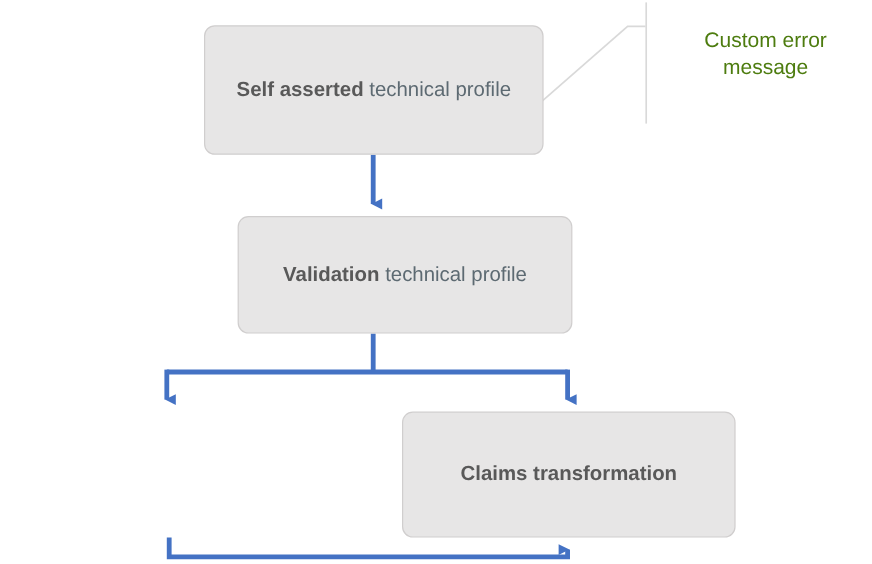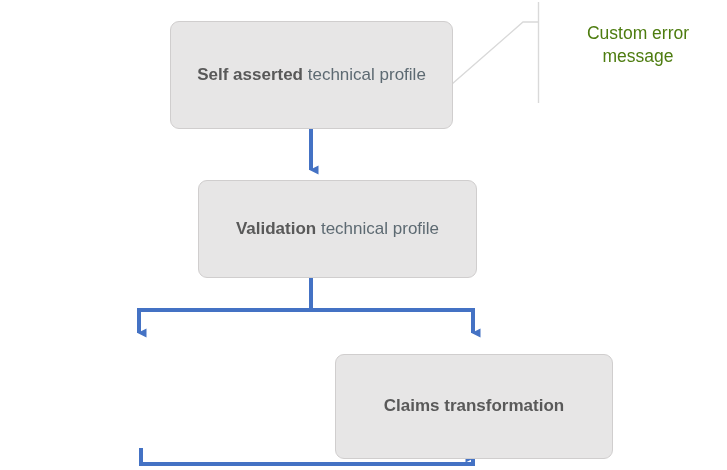--- a/index.html
+++ b/index.html
@@ -65,21 +65,20 @@
     left: 2px;
     top: 343px;
     width: 282px;
     height: 105px;
   }
   .node-claims-transform {
     left: 335px;
     top: 343px;
     width: 278px;
     height: 105px;
-    margin-top: 11px;
   }
   .node-claims-transform .body {
     font-weight: bold;
     color: #595959;
   }
   .callout-label {
     position: absolute;
     left: 552px;
     top: 22px;
     width: 172px;

